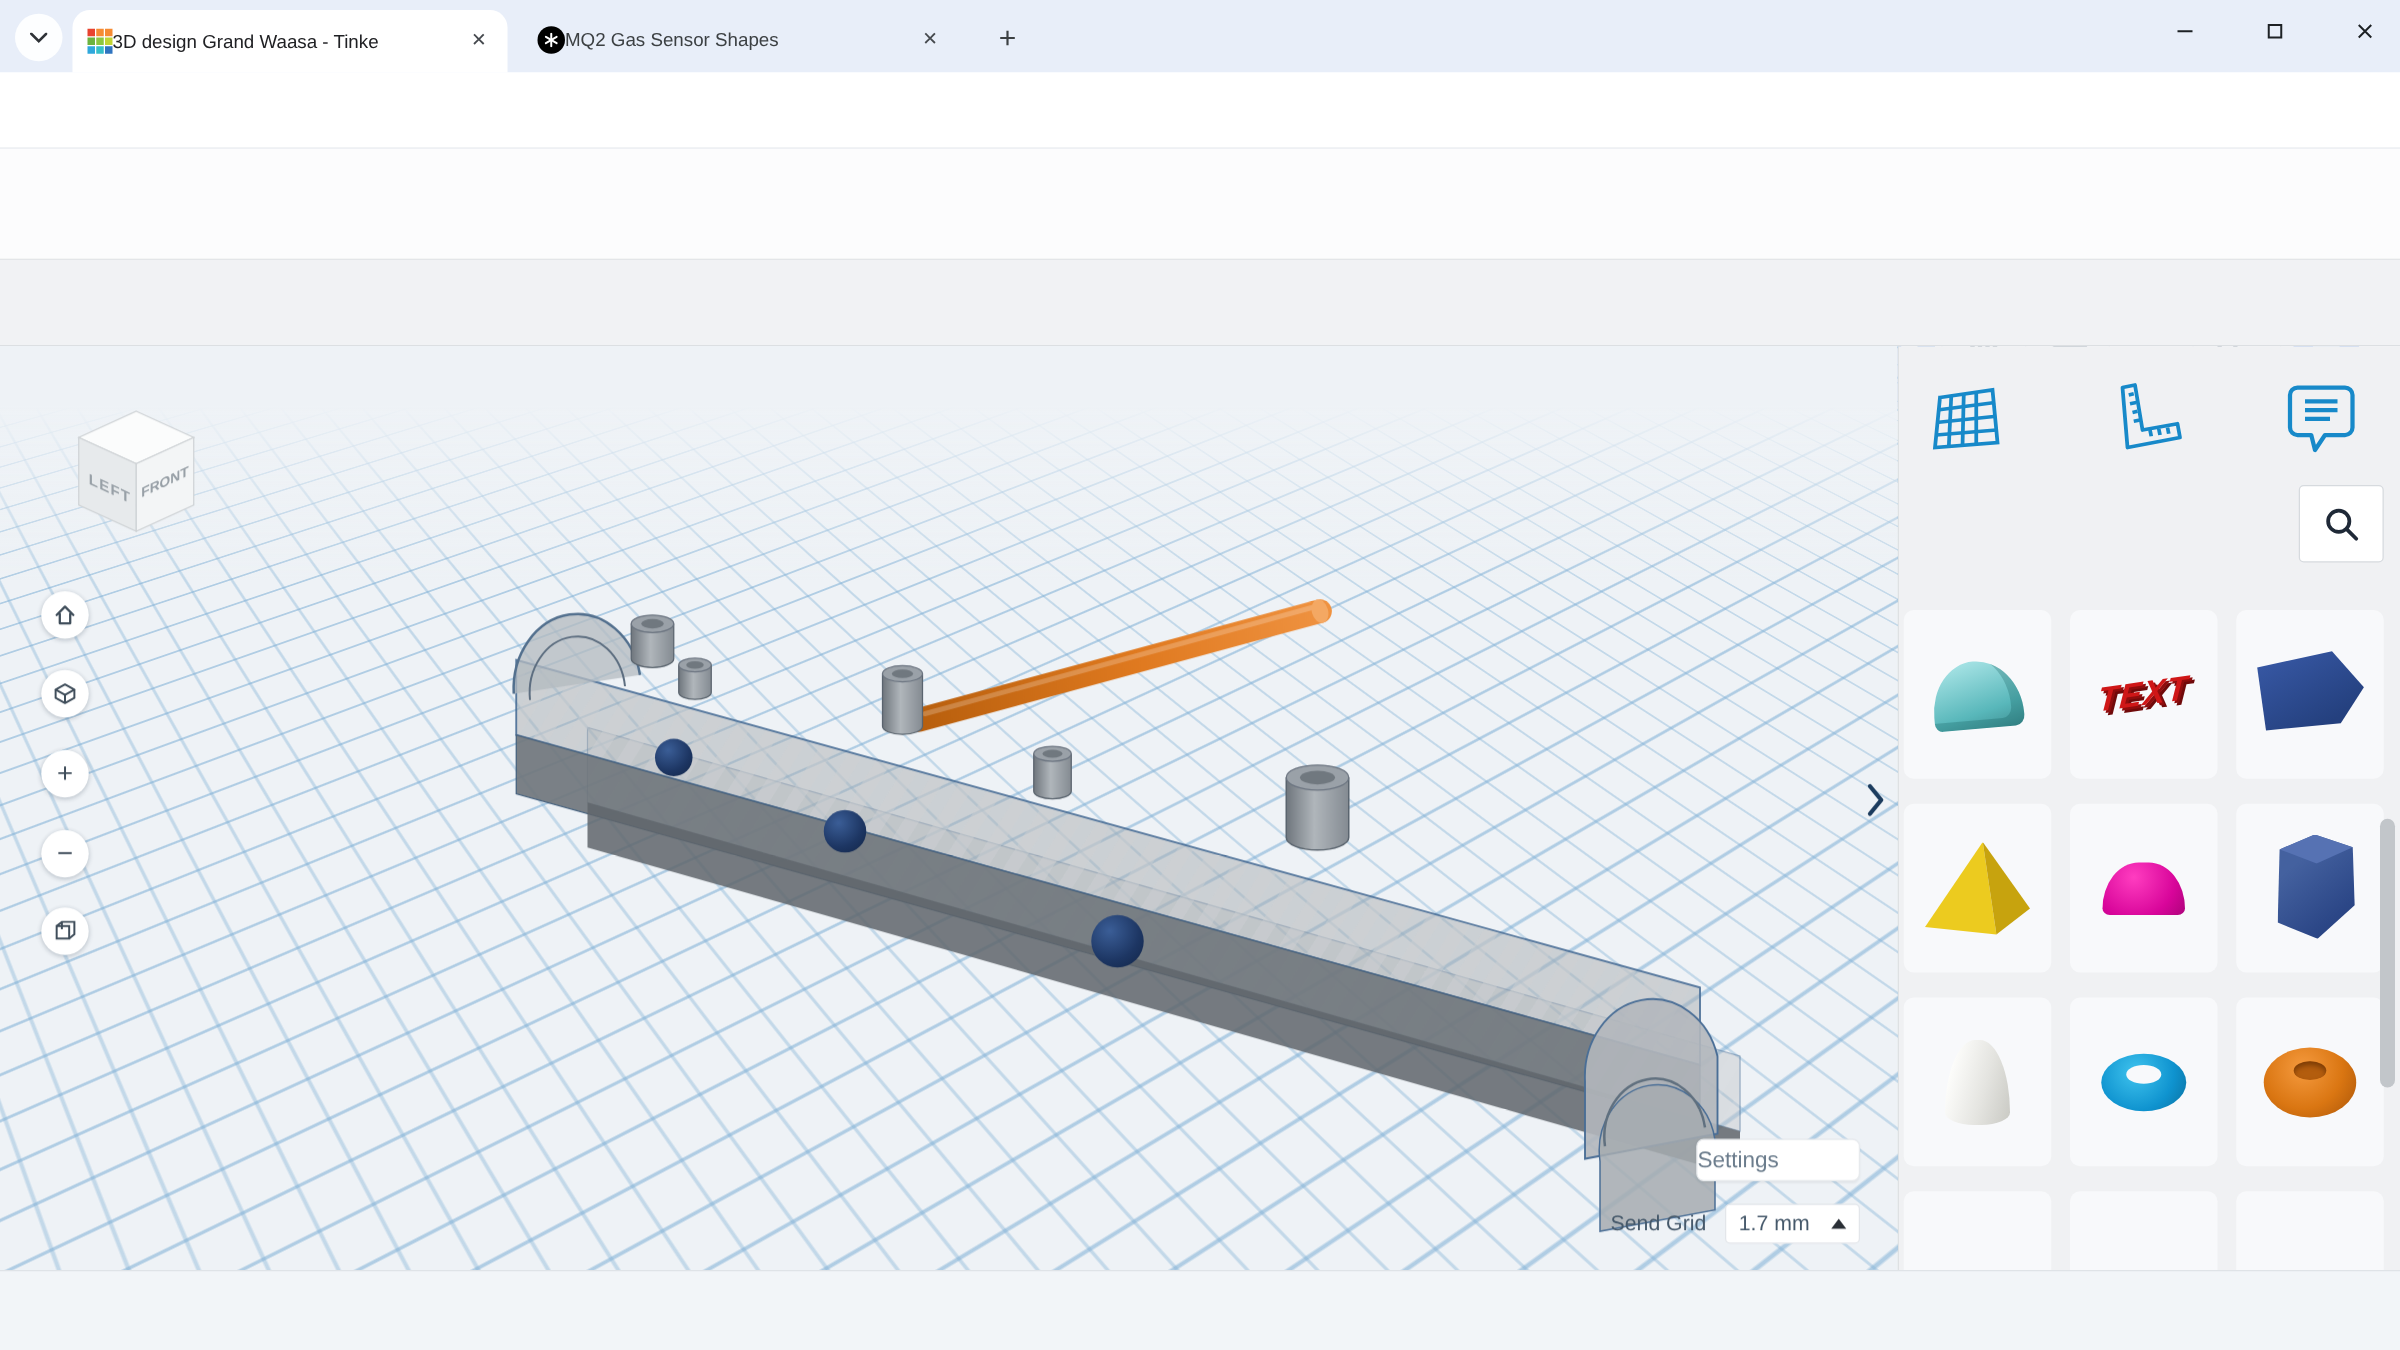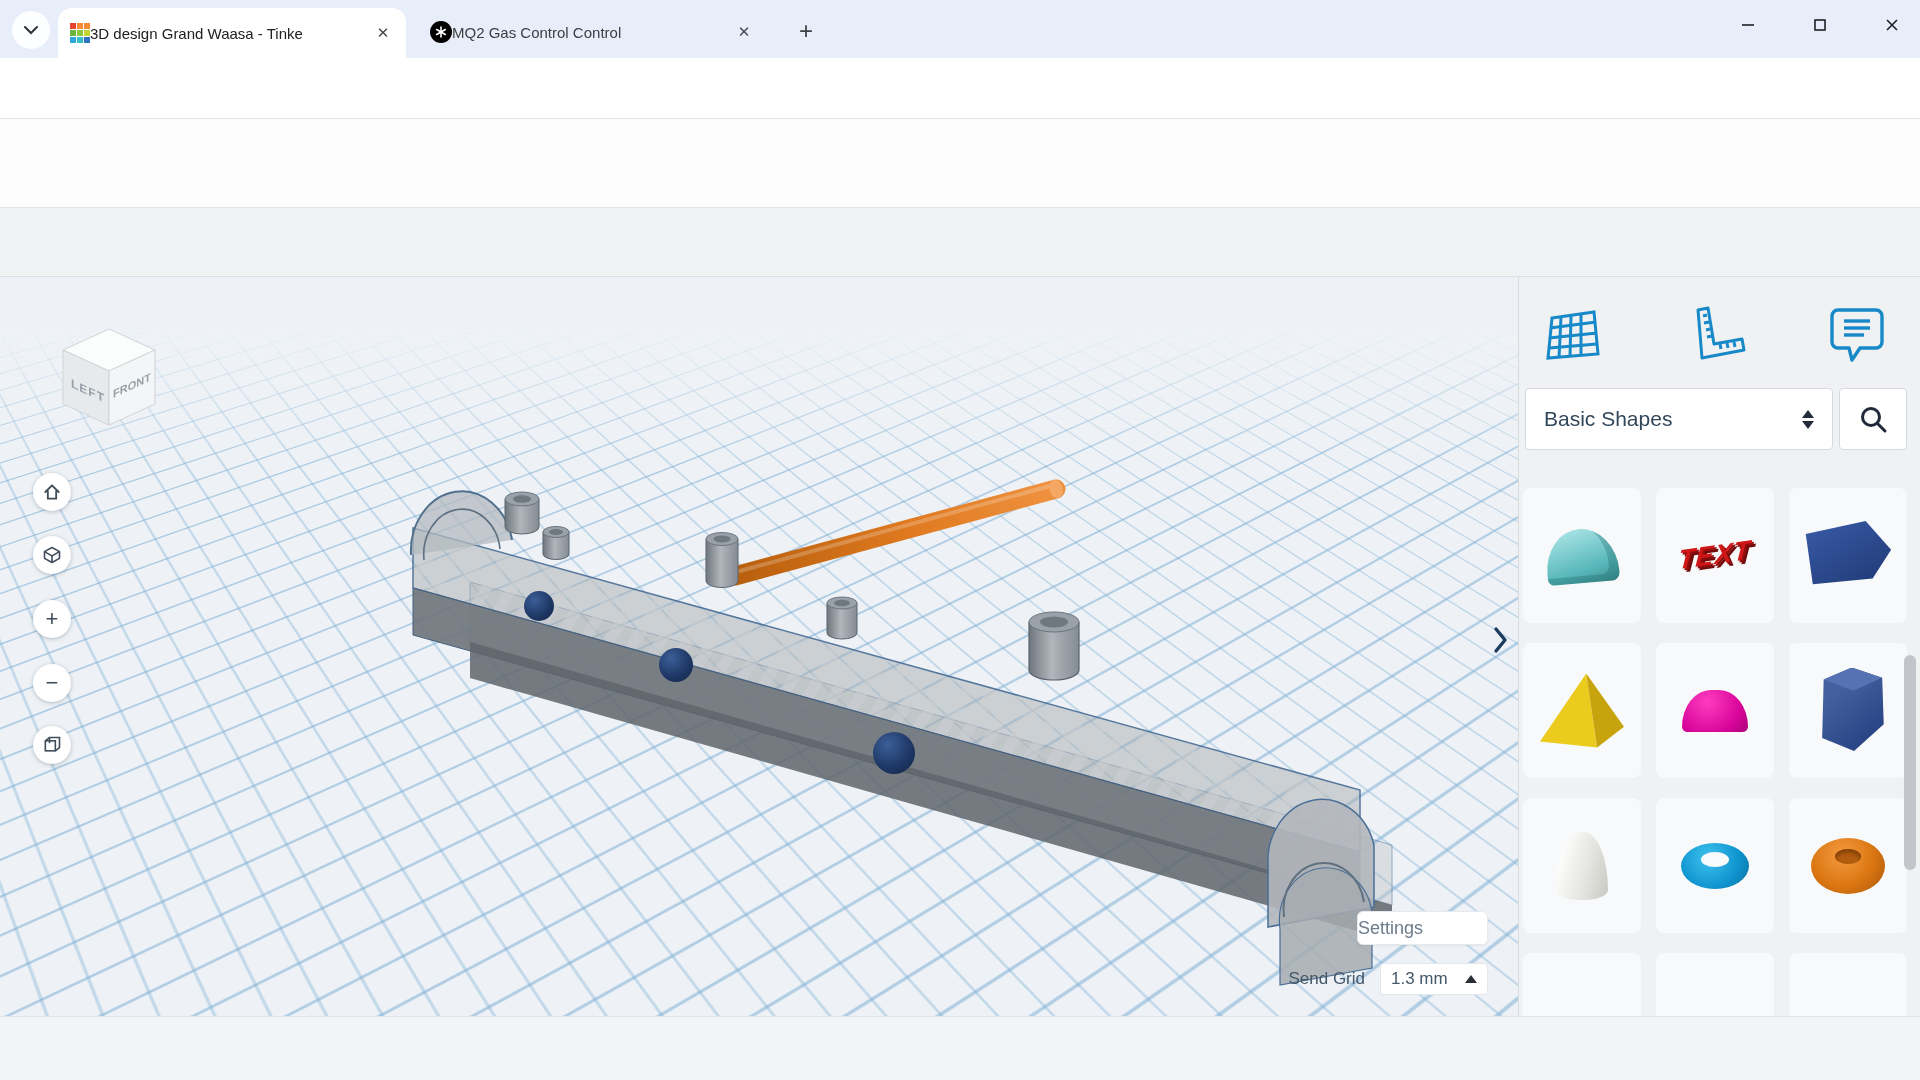--- a/index.html
+++ b/index.html
@@ -113,21 +113,21 @@
   <div class="tab-inactive ab">
     <span style="width:22px;height:22px;background:#000;border-radius:50%;display:flex;align-items:center;justify-content:center">
       <svg width="12" height="12" viewBox="0 0 12 12">
           <g stroke="#fff" stroke-width="1.6" stroke-linecap="round">
             <line x1="6" y1="1" x2="6" y2="11"></line>
             <line x1="1.7" y1="3.5" x2="10.3" y2="8.5"></line>
             <line x1="1.7" y1="8.5" x2="10.3" y2="3.5"></line>
           </g>
         </svg>
     </span>
-    <span class="tabtitle" style="color:#3c4043">MQ2 Gas Control Control</span>
+    <span class="tabtitle" style="color:#3c4043">MQ2 Gas Sensor Shapes</span>
     <span class="tabclose">✕</span>
   </div>
   <div class="newtab ab">+</div>
   <div class="winctl ab" style="left:1733px">
       <svg width="14" height="14">
         <line x1="1" y1="7" x2="13" y2="7" stroke="#1d2125" stroke-width="1.6"></line>
       </svg>
     </div>
   <div class="winctl ab" style="left:1805px">
       <svg width="14" height="14">
@@ -537,21 +537,21 @@
 
   <svg class="ab" style="left:1492px;top:349px" width="18" height="28" viewBox="0 0 18 28">
     <path d="M4,3 L13,14 L4,25" fill="none" stroke="#1c3c5e" stroke-width="3.4" stroke-linecap="round" stroke-linejoin="round"></path>
   </svg>
 
   <div id="settingsbtn" class="ab">
       <span>Settings</span>
     </div>
   <div id="snaplabel" class="ab">Send Grid</div>
   <div id="snapsel" class="ab">
-    <span>1.3 mm</span>
+    <span>1.7 mm</span>
     <span class="tri-up"></span>
   </div>
 </div>
 
 <div id="rpanel" class="ab">
   <div class="ptool ab" style="left:18px">
     <svg width="62" height="62" viewBox="0 0 62 62">
         <g fill="none" stroke="#1789c9" stroke-width="3">
           <polygon points="10,14 52,8 56,50 6,54"></polygon>
           <line x1="19" y1="13" x2="17" y2="54"></line>
@@ -581,27 +581,20 @@
     <svg width="58" height="62" viewBox="0 0 58 62">
         <g fill="none" stroke="#1789c9" stroke-width="3.4" stroke-linejoin="round">
           <path d="M10,6 h38 a6,6 0 0 1 6,6 v26 a6,6 0 0 1 -6,6 h-16 l-8,12 -3,-12 h-11 a6,6 0 0 1 -6,-6 V12 a6,6 0 0 1 6,-6 z"></path>
           <line x1="16" y1="17" x2="42" y2="17"></line>
           <line x1="16" y1="24" x2="42" y2="24"></line>
           <line x1="16" y1="31" x2="36" y2="31"></line>
         </g>
       </svg>
   </div>
 
-  <div id="shapesel" class="ab">
-    <span class="lbl">Basic Shapes</span>
-    <span class="sortarrows">
-        <i class="tu"></i>
-        <i class="td"></i>
-      </span>
-  </div>
   <div id="searchbtn" class="ab">
     <svg width="30" height="30" viewBox="0 0 30 30">
         <circle cx="13" cy="13" r="8.5" fill="none" stroke="#1f2937" stroke-width="3"></circle>
         <line x1="19.5" y1="19.5" x2="27" y2="27" stroke="#1f2937" stroke-width="3" stroke-linecap="round"></line>
       </svg>
   </div>
 
   <div class="card ab" style="left:4px;top:211px">
       <div class="sh-roof"></div>
     </div>

